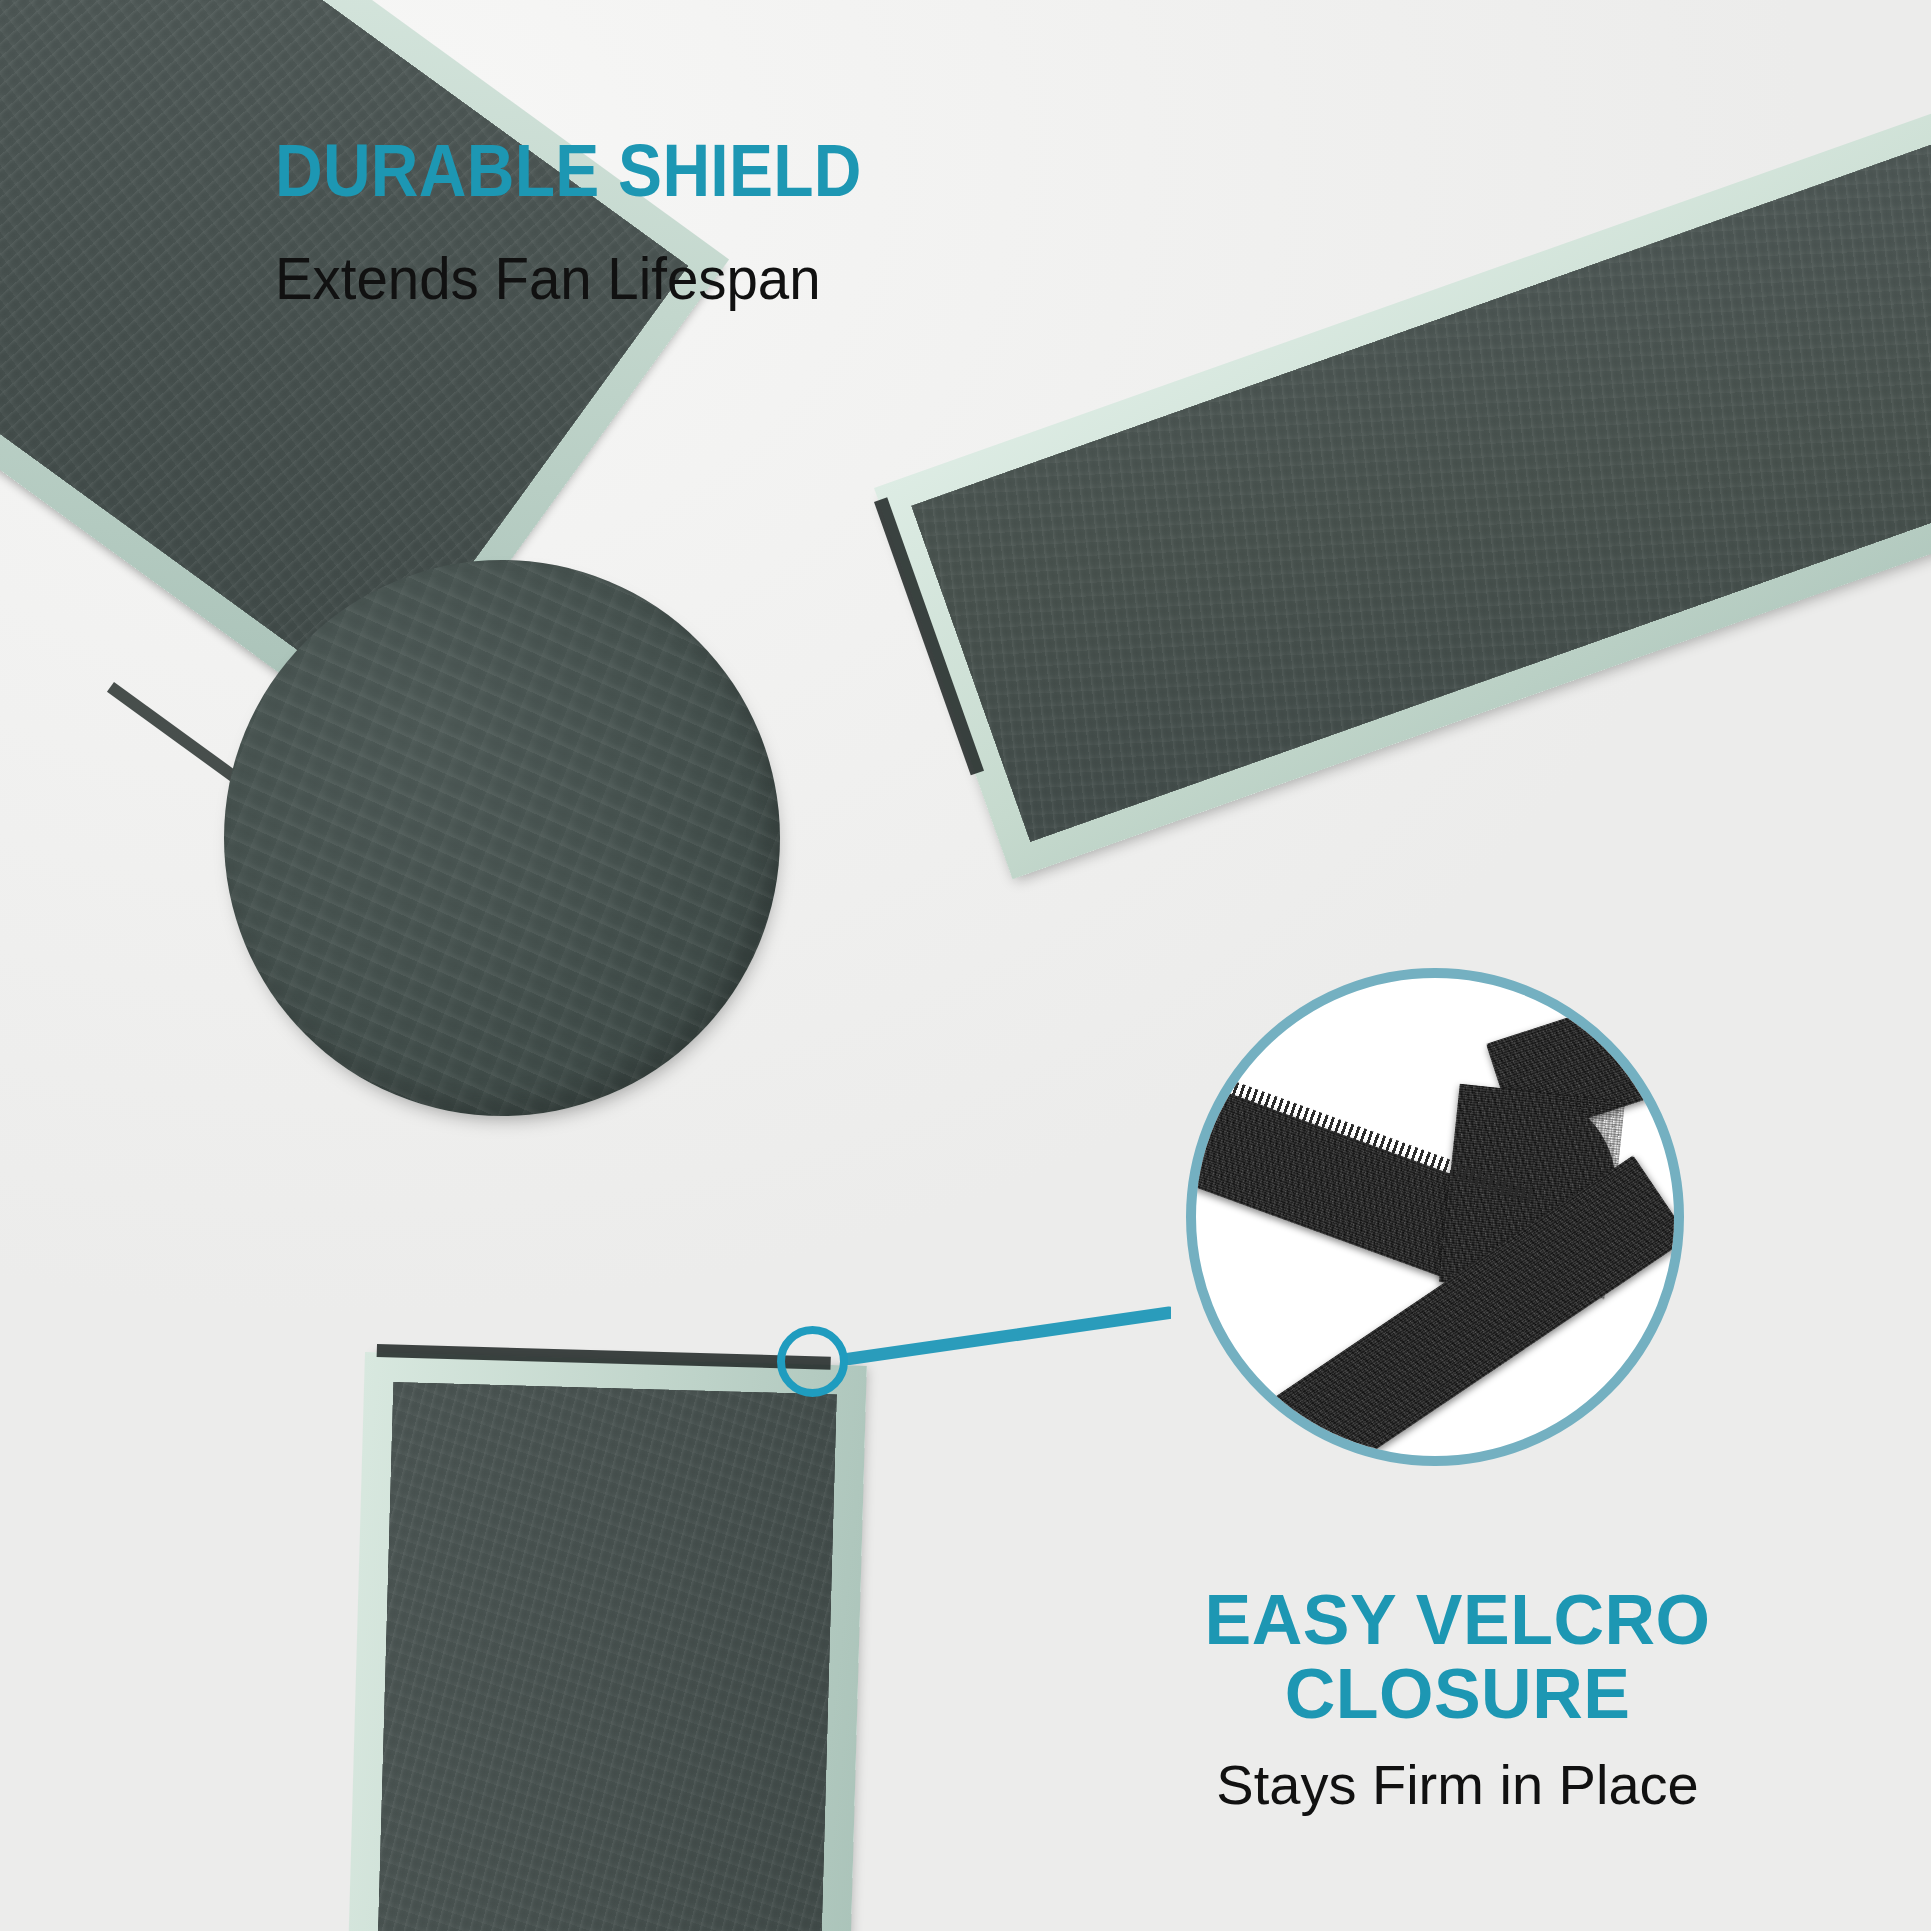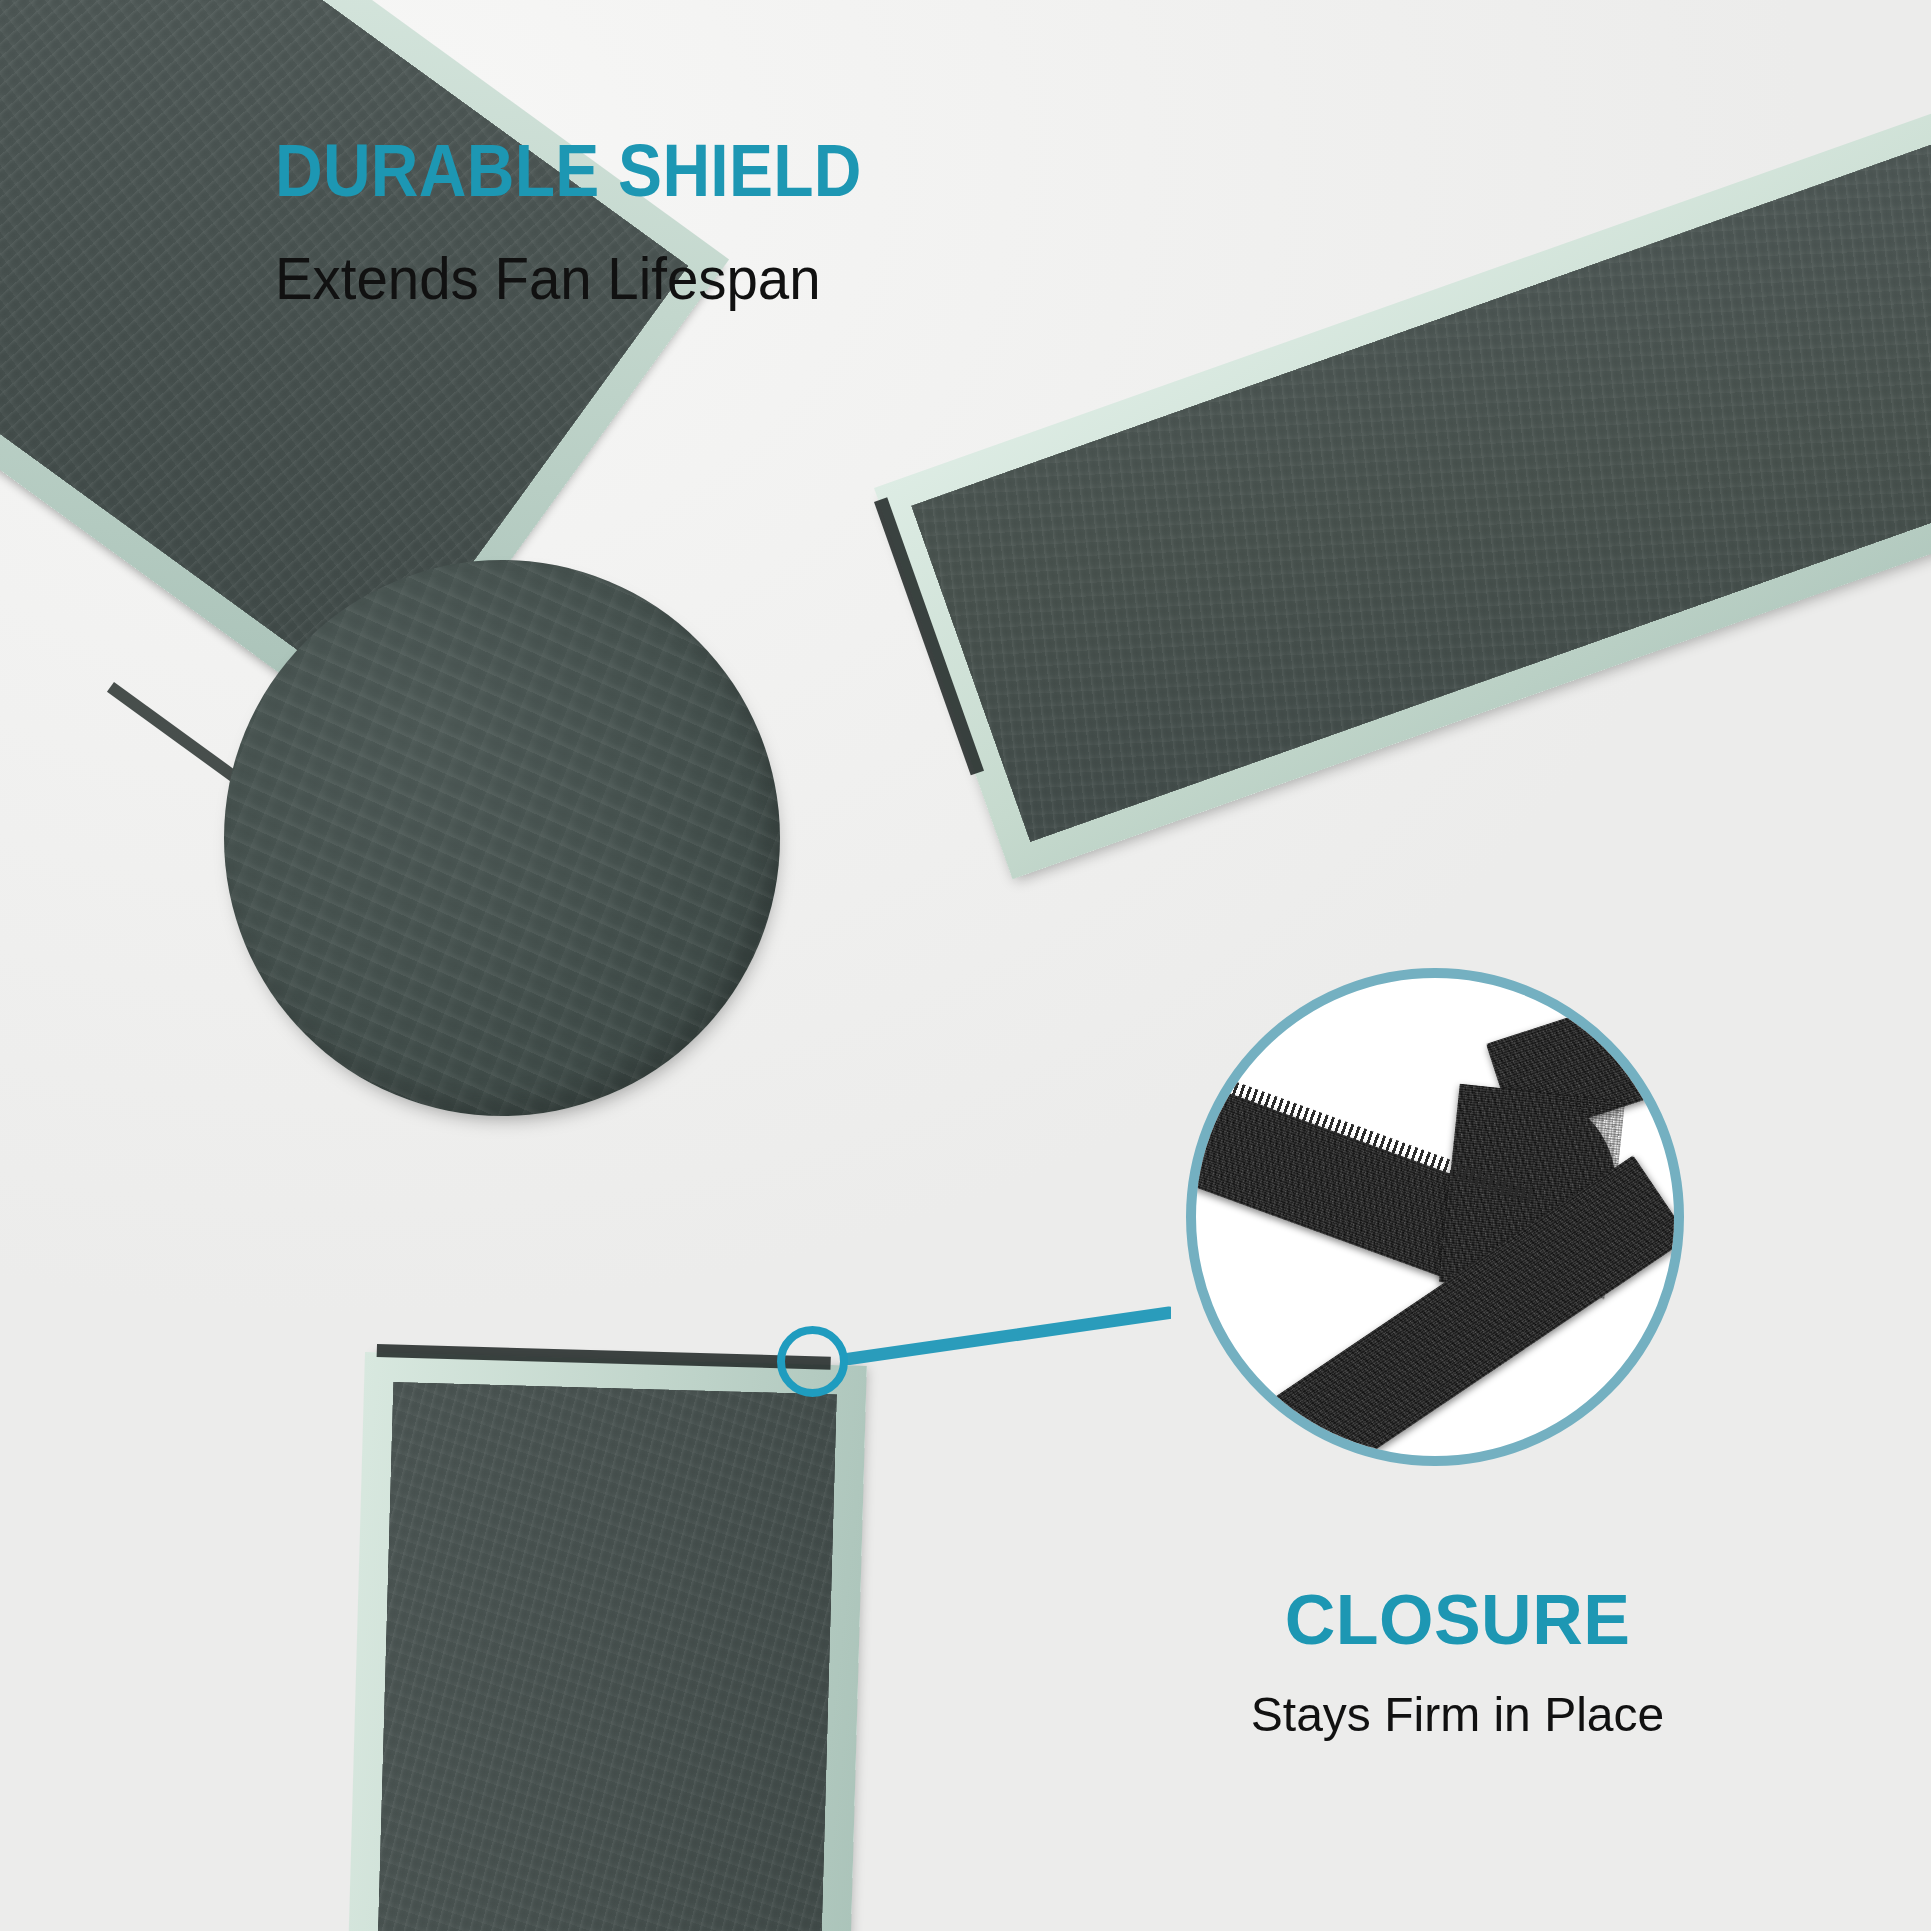--- a/index.html
+++ b/index.html
@@ -142,22 +142,22 @@
 
   
   #vel-block{
     position:absolute;left:1139px;top:1583px;width:637px;text-align:center;
   }
   #vel-l1,#vel-l2{
     color:#1d97b3;font-weight:bold;font-size:70px;line-height:1.06;
     letter-spacing:0.5px;white-space:nowrap;
   }
   #vel-sub{
-    color:#111;font-weight:400;font-size:48px;line-height:1.2;
-    margin-top:29px;white-space:nowrap;
+    color:#111;font-weight:400;font-size:56px;line-height:1.2;
+    margin-top:20px;white-space:nowrap;
   }
 </style>
 </head>
 <body>
 
 <div id="stage">
 
   <div class="photo-layer">
 
     <div class="blade" id="blade-tl">
@@ -204,18 +204,19 @@
 
     <div class="strap" style="left:21px;top:458px;width:502px;height:100px;transform:rotate(-34deg);transform-origin:0 0;border-radius:3.9px;">
       <div class="strap-fuzz"></div>
     </div>
 
     <div style="position:absolute;left:-17.4px;top:83px;width:377px;height:15.4px;transform:rotate(20deg);transform-origin:0 0;
                 background:repeating-linear-gradient(90deg,#2a2a2a 0px,#2a2a2a 2.9px,transparent 2.9px,transparent 6.8px);"></div>
   </div>
 
   <div id="vel-block">
+    <div id="vel-l1">EASY VELCRO</div>
     <div id="vel-l2">CLOSURE</div>
     <div id="vel-sub">Stays Firm in Place</div>
   </div>
 
 </div>
 
 
 </body></html>

